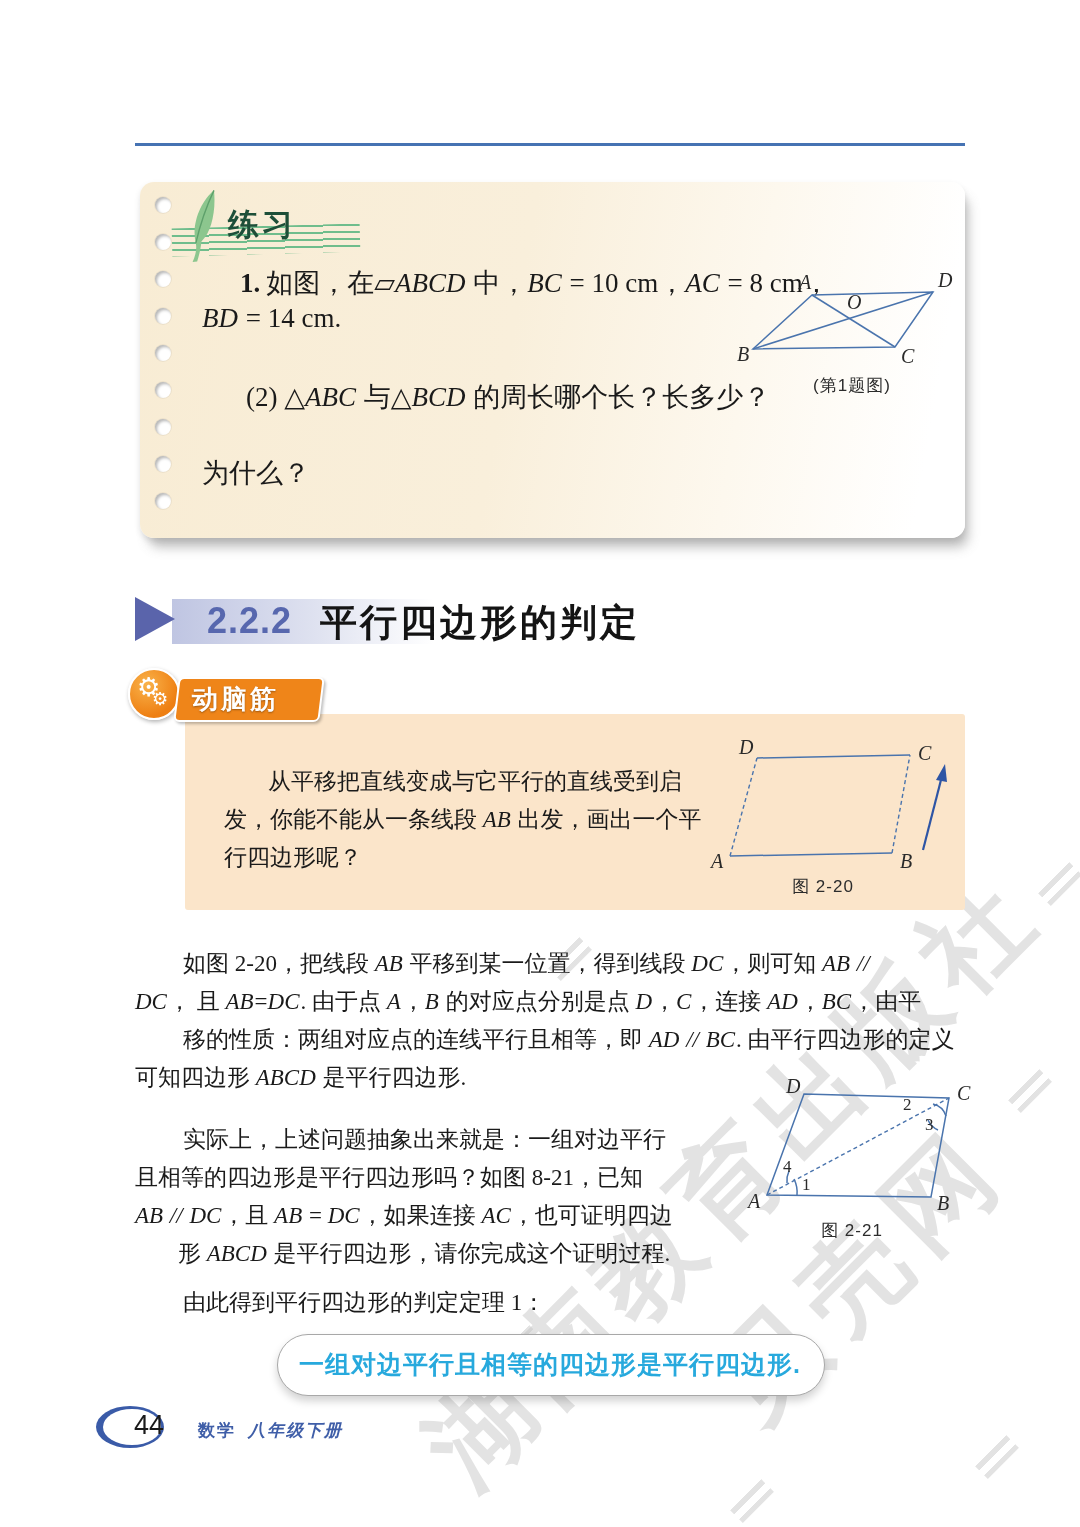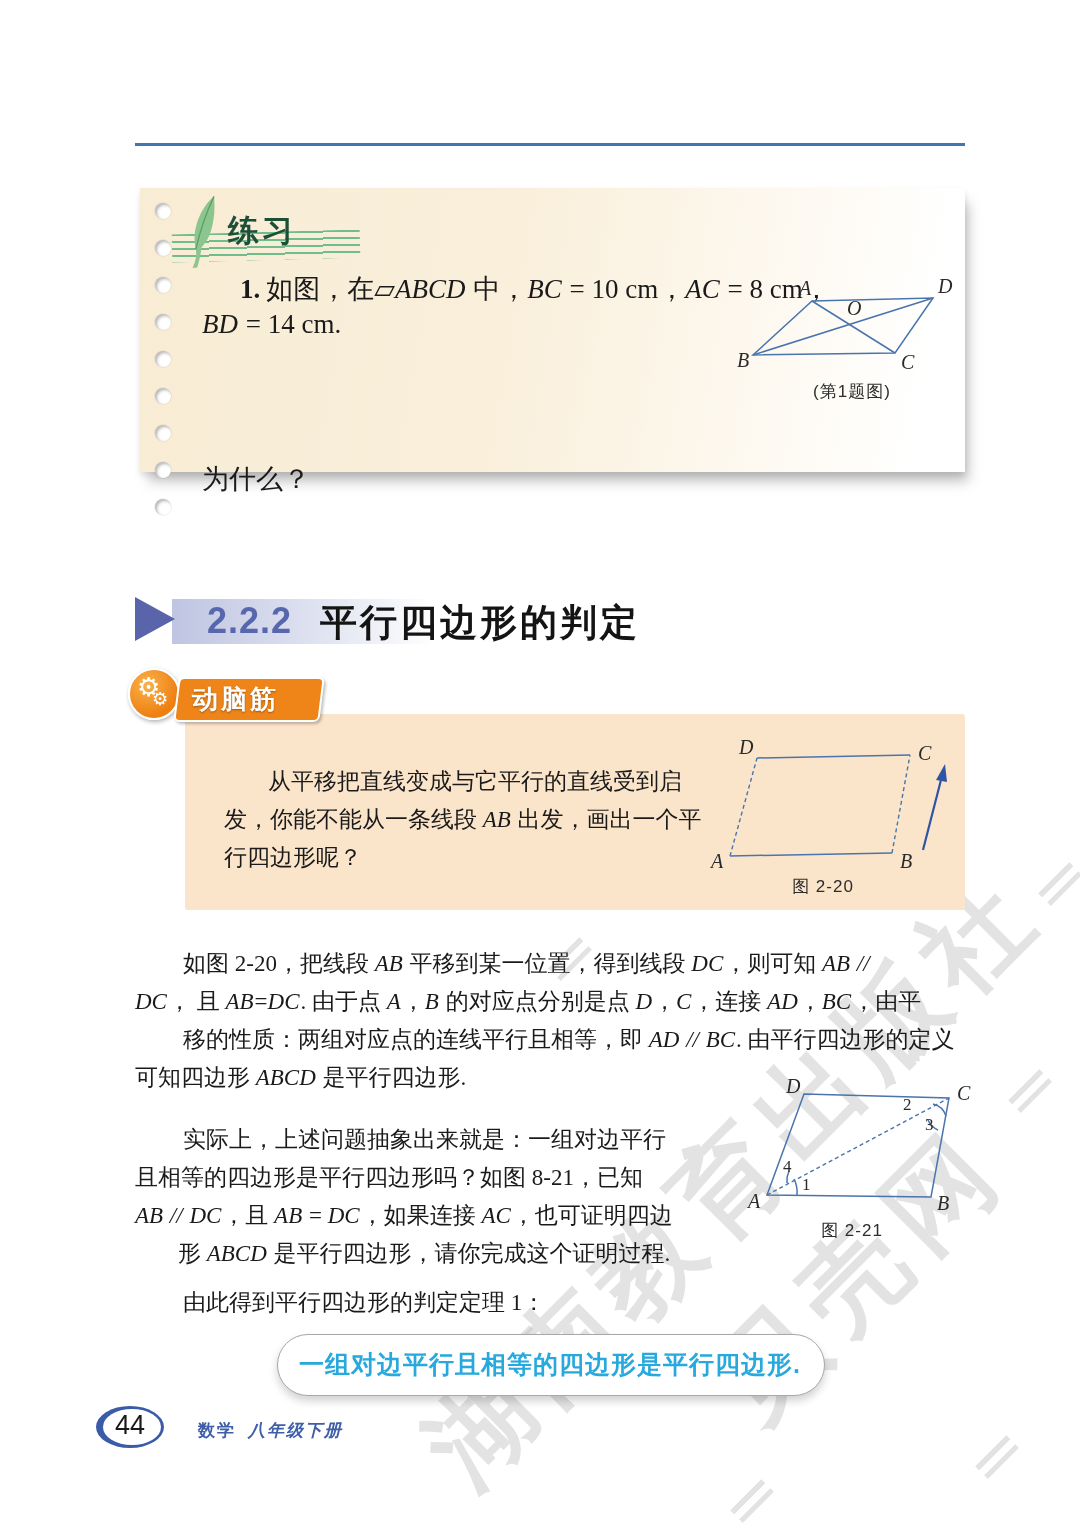--- a/index.html
+++ b/index.html
@@ -17,21 +17,21 @@
       white-space:nowrap;text-align:center;pointer-events:none;}
   .wm1{left:283px;top:1110px;width:900px;font-size:104px;letter-spacing:12px;transform:rotate(-45deg);}
   .wm2{left:640px;top:1205px;width:440px;font-size:104px;letter-spacing:16px;transform:rotate(-45deg);}
   .hatch{position:absolute;z-index:1;width:44px;height:18px;opacity:.5;transform:rotate(-45deg);
       background:repeating-linear-gradient(180deg,#c6c6c6 0 6px,transparent 6px 13px);pointer-events:none;}
 
   
   .toprule{left:135px;top:143px;width:830px;height:3px;background:#4673b3;}
 
   
-  .paper{left:140px;top:188px;width:825px;height:284px;border-radius:0;
+  .paper{left:140px;top:182px;width:825px;height:356px;border-radius:14px;
     background:linear-gradient(100deg,#f8ecd4 0%,#f9efdb 45%,#fdf8ee 72%,#ffffff 94%);
     box-shadow:6px 12px 12px -3px rgba(110,110,110,.45), 0 3px 6px rgba(0,0,0,.10);}
   .hole{position:absolute;left:15px;width:16px;height:16px;border-radius:50%;
     background:#ffffff;box-shadow:inset 2px 2px 3px rgba(0,0,0,.28), 0 0 0 1px rgba(0,0,0,.05);}
   .rulelines{position:absolute;left:32px;top:44px;width:188px;height:28px;transform:rotate(-1.5deg);
     background:repeating-linear-gradient(180deg,#6fbd8c 0 2px,transparent 2px 7px);}
   .practice-title{position:absolute;left:88px;top:22px;
     font-family:"Liberation Sans","DejaVu Sans",sans-serif;font-weight:bold;
     font-size:31px;color:#1d4f38;letter-spacing:3px;}
   .pline{position:absolute;font-size:27px;white-space:nowrap;}
@@ -78,21 +78,21 @@
   .theorem-pill{left:277px;top:1334px;width:546px;height:60px;background:#fff;
     border:1.5px solid #a8a8a8;border-radius:31px;z-index:2;
     box-shadow:0 5px 8px rgba(0,0,0,.18);}
   .theorem-text{left:277px;top:1334px;width:546px;height:60px;line-height:60px;text-align:center;
     font-family:"Liberation Sans","DejaVu Sans",sans-serif;font-weight:bold;
     font-size:25px;color:#27a9dd;letter-spacing:1px;z-index:3;}
 
   
   .pagenum-oval{left:96px;top:1406px;width:68px;height:42px;border-radius:50%;background:#3a5ba8;z-index:2;}
   .pagenum-oval .inner{position:absolute;left:7px;top:3px;right:3px;bottom:3px;background:#fff;border-radius:50%;}
-  .pagenum{left:96px;top:1410px;width:68px;text-align:center;z-index:3;
+  .pagenum{left:96px;top:1410px;width:68px;text-align:right;z-index:3;
     font-family:"Liberation Sans","DejaVu Sans",sans-serif;font-size:27px;color:#1a1a1a;}
   .footer-label{position:absolute;top:1419px;z-index:2;
     font-family:"Liberation Sans","DejaVu Sans",sans-serif;font-weight:bold;
     font-size:17px;color:#3f5ea8;letter-spacing:2px;}
 
   i{font-style:italic;padding-right:1px;}
 </style>
 </head>
 <body>
 
@@ -120,20 +120,21 @@
 
   <div class="rulelines"></div>
   <svg class="abs" style="left:42px;top:8px;width:46px;height:72px;transform:rotate(-6deg);" viewBox="0 0 40 62">
     <path d="M31 1 C19 9 8 28 10.5 45 C11 50 9 56 6 61 L10 61 C13 54 14.5 49 15.5 44 C25 37 31 19 31 1 Z" fill="#8cc68e"></path>
     <path d="M10.5 45 C15 32 23 14 31 1" stroke="#5ea06b" stroke-width="1.2" fill="none"></path>
   </svg>
   <div class="practice-title">练习</div>
 
   <div class="pline" style="left:100px;top:83px;"><b>1.</b><span>如图，在▱<i>ABCD</i> 中，<i>BC</i> = 10 cm，<i>AC</i> = 8 cm，</span></div>
   <div class="pline" style="left:56px;top:121px;"><b></b><span><i>BD</i> = 14 cm.</span></div>
+  <div class="pline" style="left:100px;top:197px;"><b></b><span>(2) △<i>ABC</i> 与△<i>BCD</i> 的周长哪个长？长多少？</span></div>
   <div class="pline" style="left:56px;top:273px;"><b></b><span>为什么？</span></div>
 
   <svg class="abs" style="left:595px;top:85px;width:235px;height:130px;" viewBox="0 0 235 130">
     <polygon class="edge" points="77,28 198,25 160,80 18,82" fill="none"></polygon>
     <line class="edge" x1="77" y1="28" x2="160" y2="80"></line>
     <line class="edge" x1="18" y1="82" x2="198" y2="25"></line>
     <text class="vlabel" x="64" y="22">A</text>
     <text class="vlabel" x="203" y="20">D</text>
     <text class="vlabel" x="2" y="94">B</text>
     <text class="vlabel" x="166" y="96">C</text>

